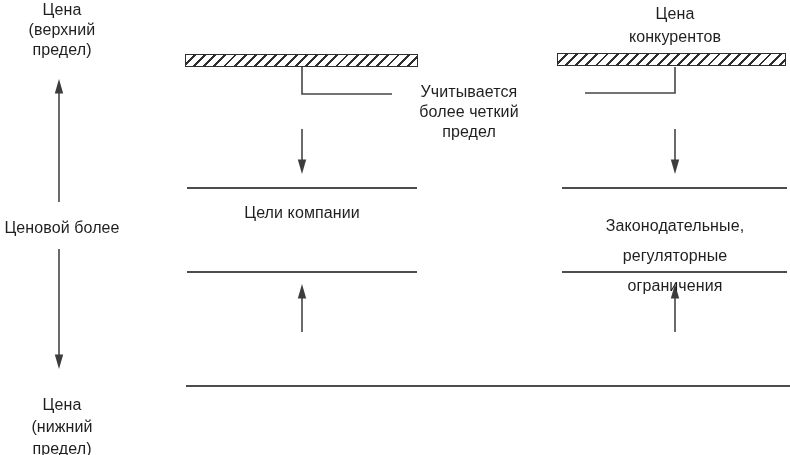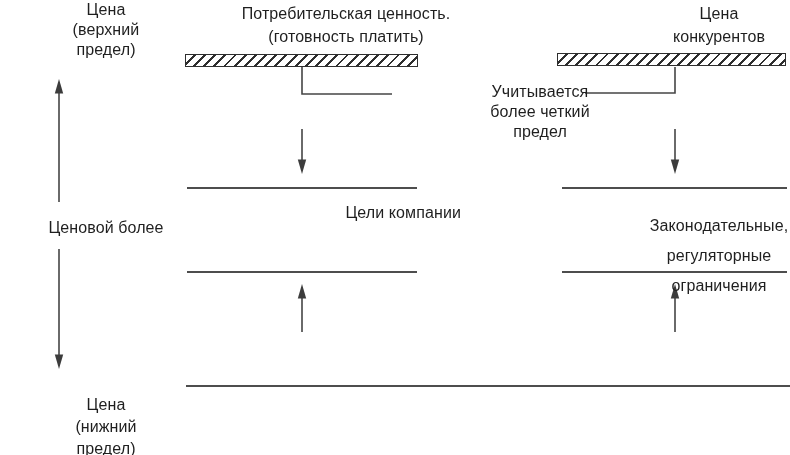--- a/index.html
+++ b/index.html
@@ -16,29 +16,28 @@
     color:var(--text);
     overflow:hidden;
   }
   .overlay{position:absolute;left:0;top:0;z-index:1;}
   .lbl{
     position:absolute;z-index:2;
     text-align:center;
     white-space:pre-line;
     font-size:16px;line-height:20px;
     letter-spacing:0.1px;
-    padding-left:44px;
   }
   .lbl-upper{left:0;top:0;width:124px;}
   .lbl-gap{left:0;top:218px;width:124px;}
   .lbl-lower{left:0;top:394px;width:124px;line-height:22px;}
   .lbl-consumer{left:182px;top:2px;width:240px;line-height:23px;}
   .lbl-competitor{left:597px;top:2px;width:156px;line-height:23px;}
-  .lbl-note{left:431px;top:82px;width:130px;}
-  .lbl-goals{left:187px;top:203px;width:230px;text-align:right;}
+  .lbl-note{left:404px;top:82px;width:130px;}
+  .lbl-goals{left:187px;top:203px;width:230px;}
   .lbl-reg{left:562px;top:199px;width:226px;line-height:30px;margin-top:12px;}
   .lbl-costs{left:398px;top:409px;width:160px;}
   .hatch{
     position:absolute;z-index:2;
     height:13px;box-sizing:border-box;
     border:1.5px solid #2e2e2e;
     background:repeating-linear-gradient(135deg,
       #ffffff 0px,#ffffff 5.2px,
       #2e2e2e 5.2px,#2e2e2e 7.2px);
   }
@@ -85,22 +84,20 @@
   <div class="hatch hatch-right"></div>
 
   <div class="lbl lbl-upper">Цена
 (верхний
 предел)</div>
   <div class="lbl lbl-gap">Ценовой более</div>
   <div class="lbl lbl-lower">Цена
 (нижний
 предел)</div>
 
-  <div class="lbl lbl-consumer">Потребительская ценность.
-(готовность платить)</div>
   <div class="lbl lbl-competitor">Цена
 конкурентов</div>
   <div class="lbl lbl-note">Учитывается
 более четкий
 предел</div>
 
   <div class="lbl lbl-goals">Цели компании</div>
   <div class="lbl lbl-reg">Законодательные,
 регуляторные
 ограничения</div>

